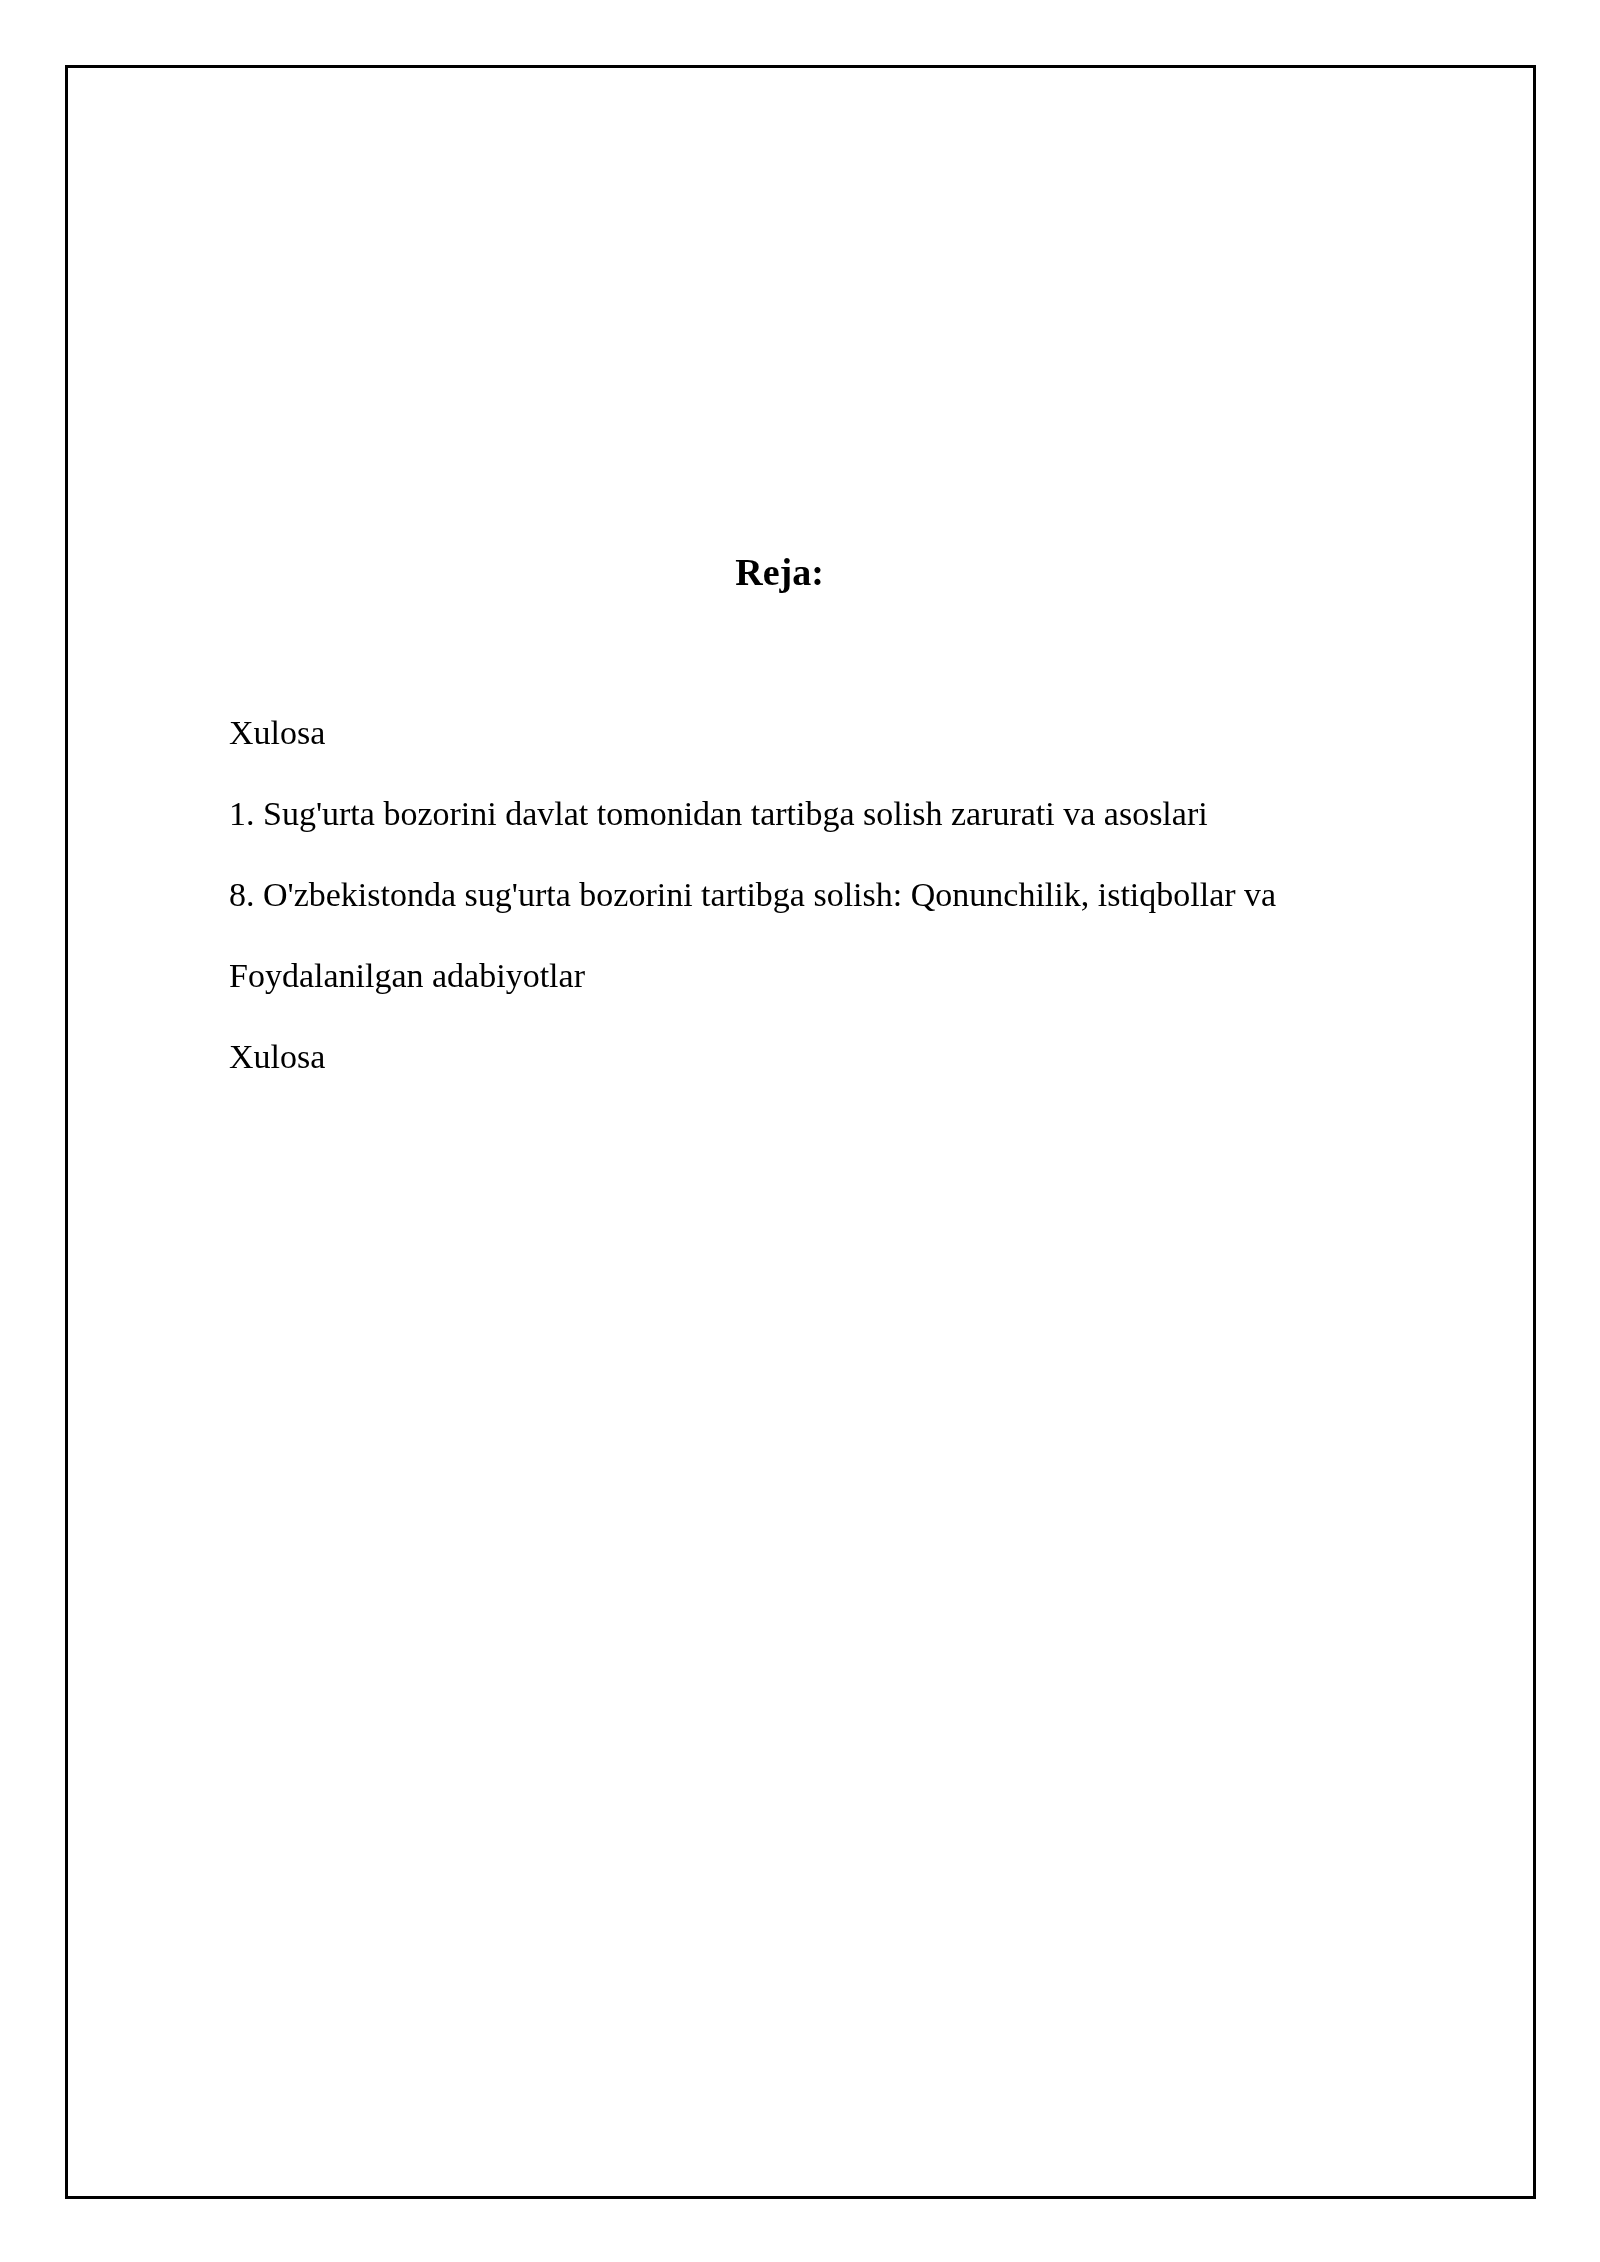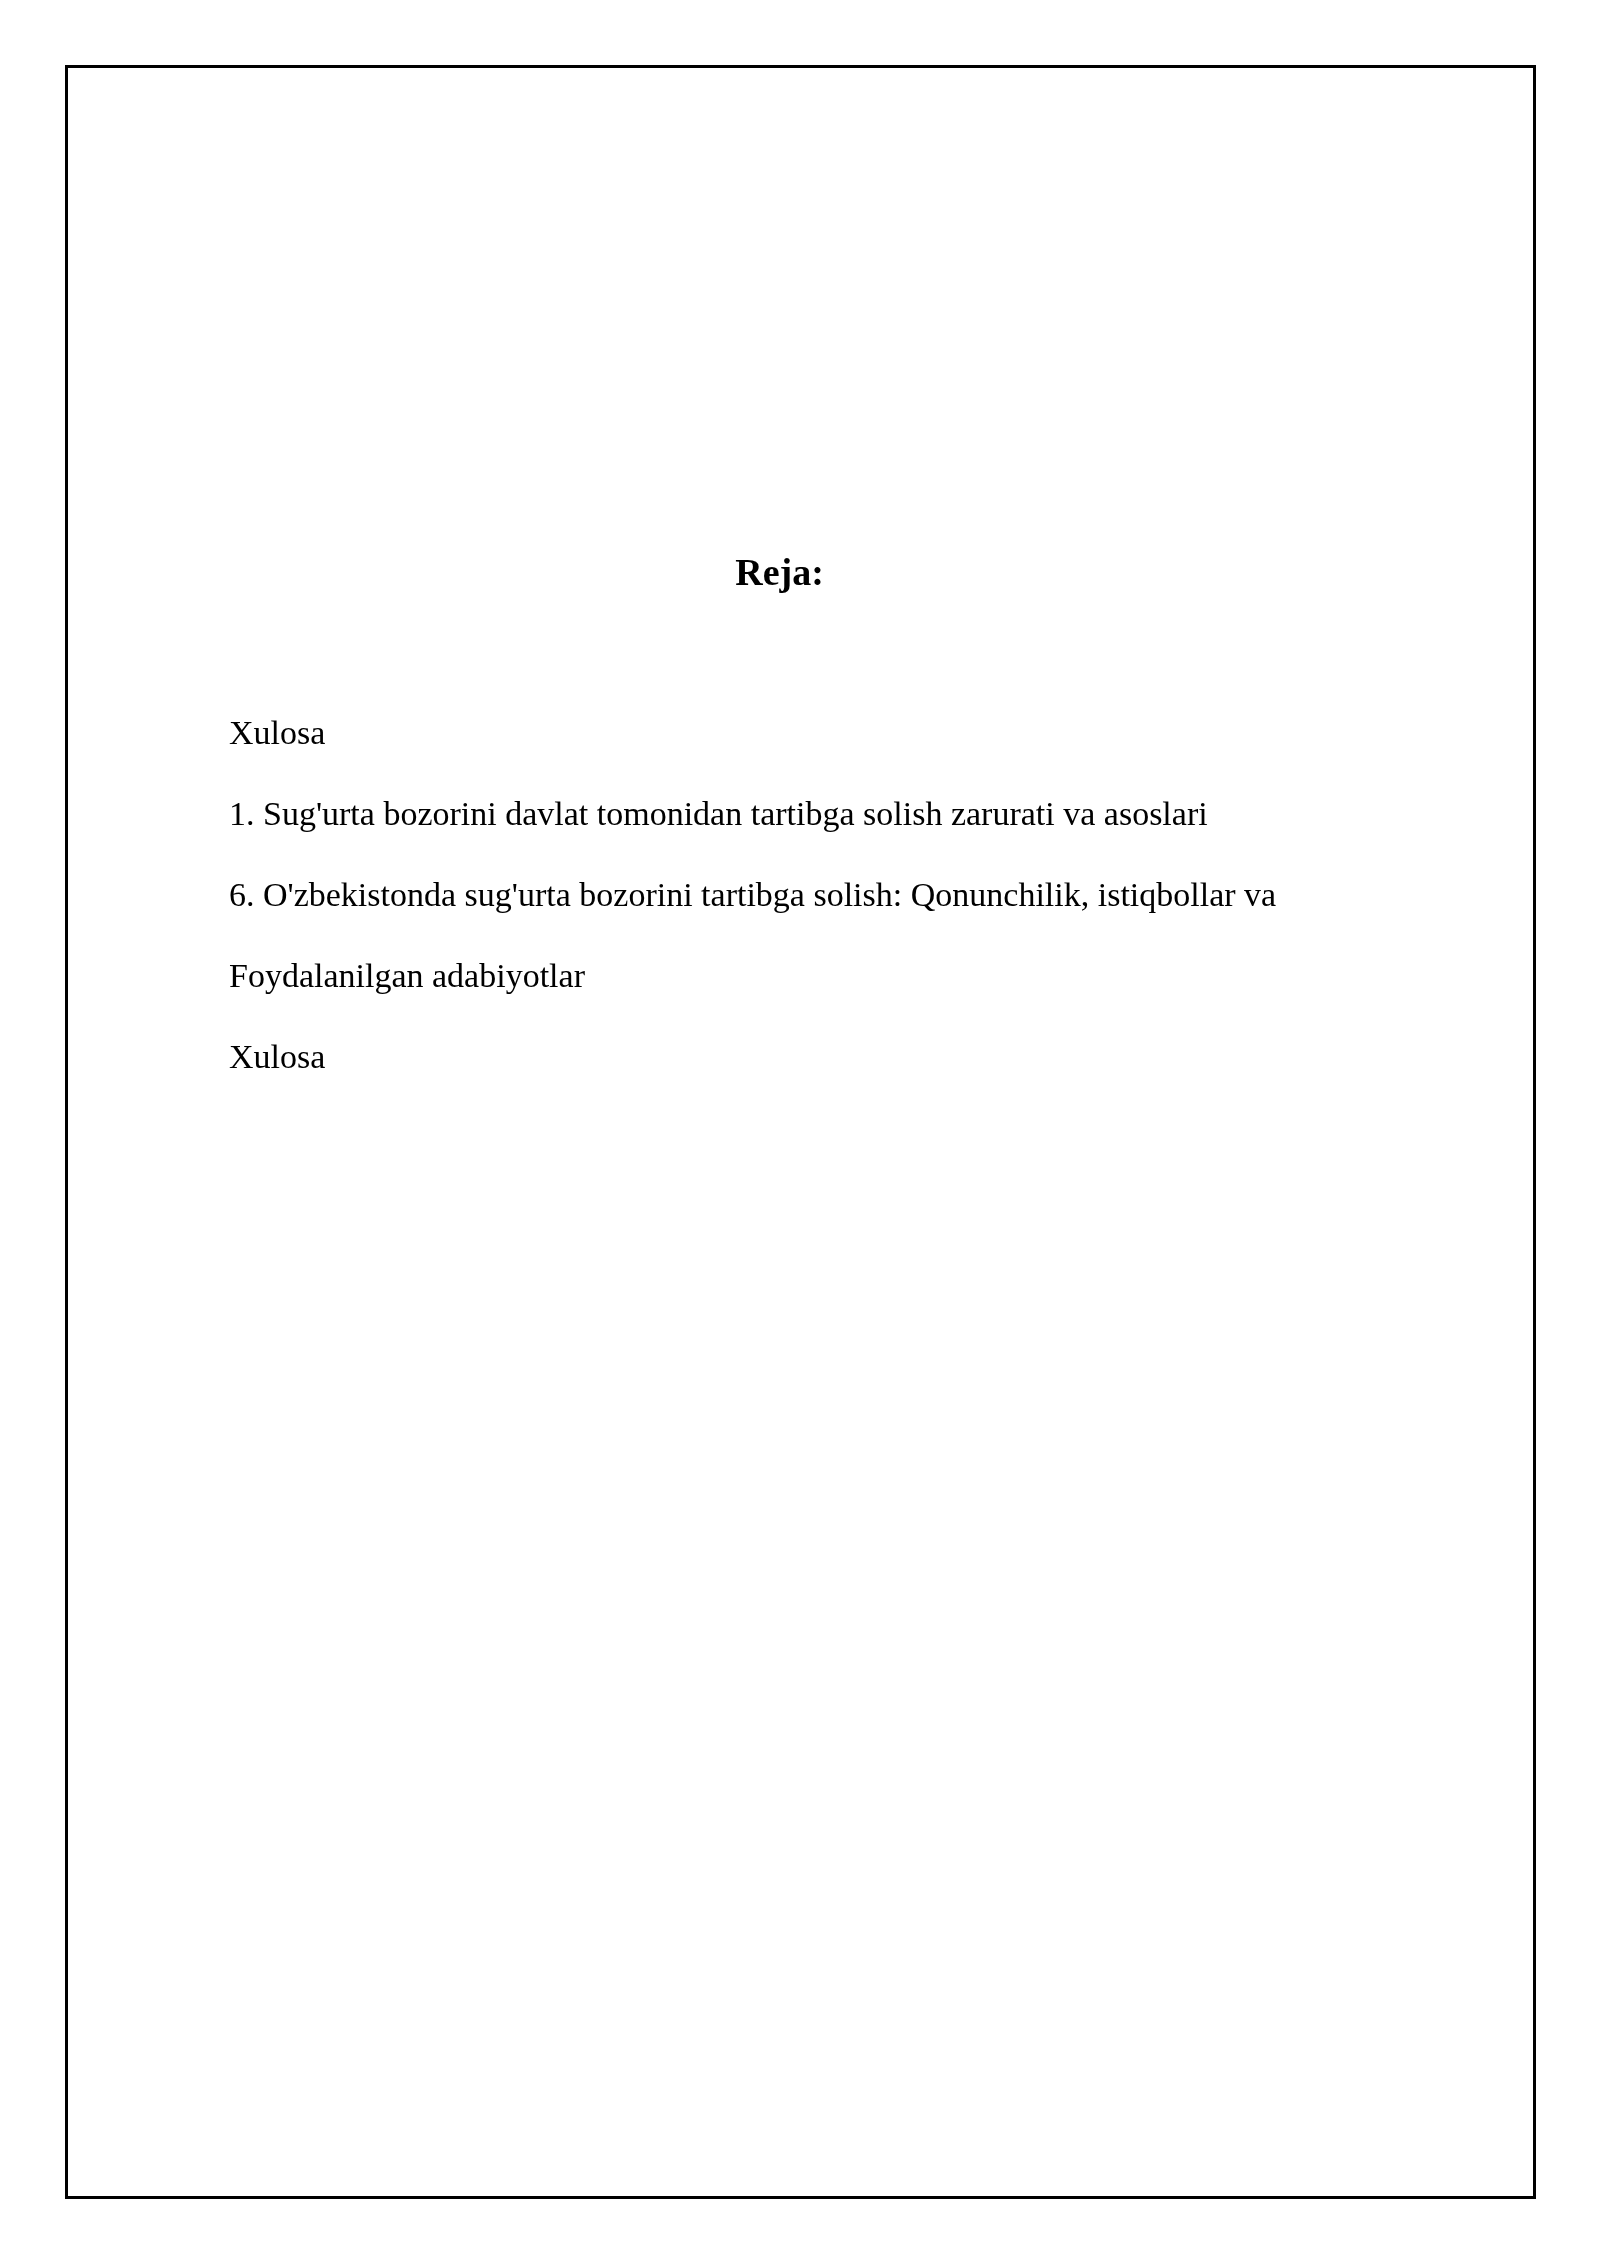--- a/index.html
+++ b/index.html
@@ -21,21 +21,21 @@
 <h1 class="title">Reja:</h1>
 
 <ul class="toc">
   <li class="toc-item">
     <span class="line">Xulosa</span>
   </li>
   <li class="toc-item">
     <span class="line">1. Sug'urta bozorini davlat tomonidan tartibga solish zarurati va asoslari</span>
   </li>
   <li class="toc-item">
-    <span class="line">6. O'zbekistonda sug'urta bozorini tartibga solish: Qonunchilik, istiqbollar va</span>
+    <span class="line">8. O'zbekistonda sug'urta bozorini tartibga solish: Qonunchilik, istiqbollar va</span>
   </li>
   <li class="toc-item">
     <span class="line">Foydalanilgan adabiyotlar</span>
   </li>
   <li class="toc-item">
     <span class="line">Xulosa</span>
   </li>
 </ul>
 
 </body></html>

